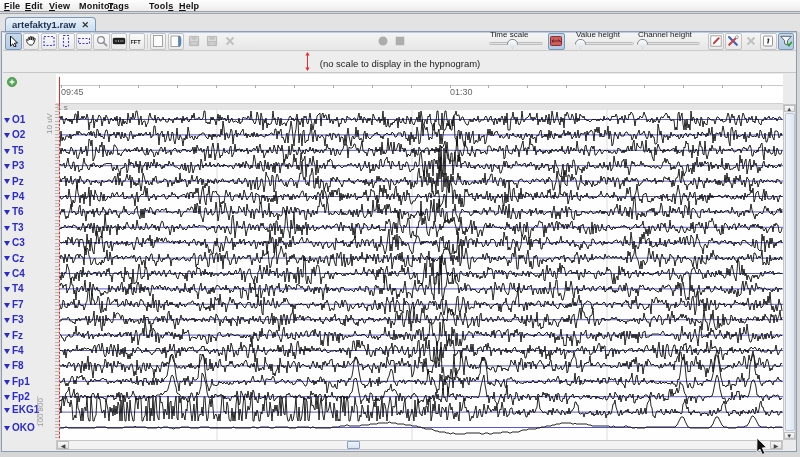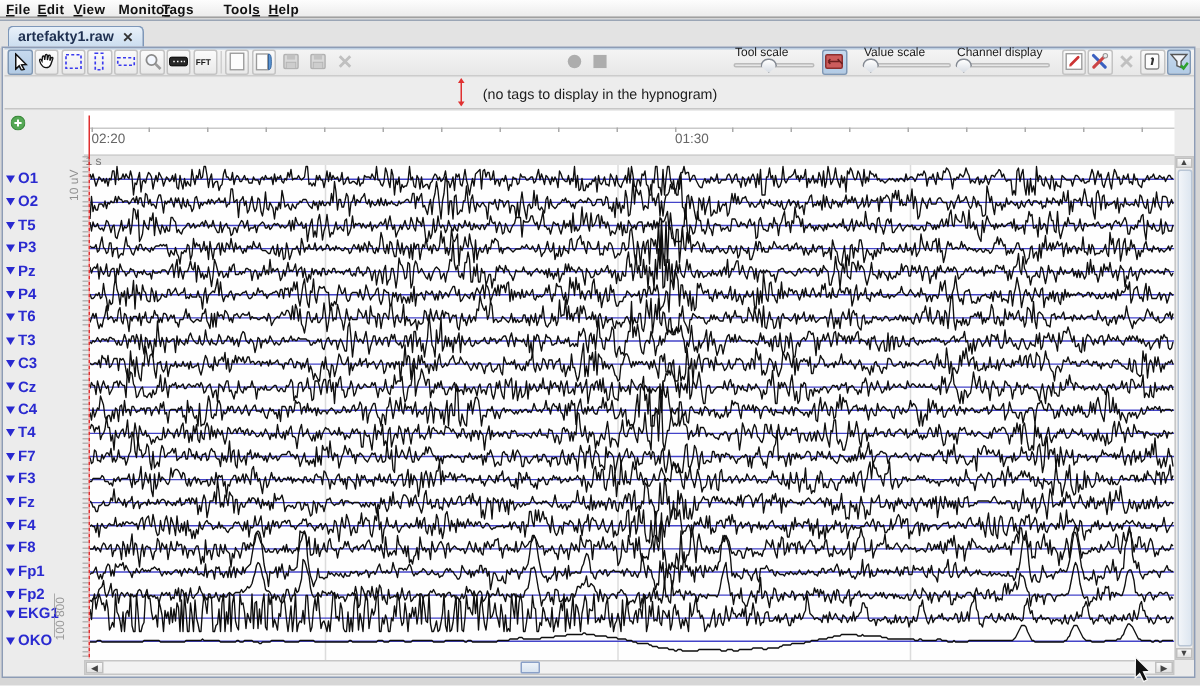--- a/index.html
+++ b/index.html
@@ -131,33 +131,33 @@
 <div class="tb noborder" style="left:375px">
     <svg width="10" height="10">
       <circle cx="5" cy="5" r="4.5" fill="#adadad"></circle>
     </svg>
   </div>
 <div class="tb noborder" style="left:392px">
     <svg width="9" height="9">
       <rect width="9" height="9" fill="#adadad"></rect>
     </svg>
   </div>
-<div class="tlab" style="left:490px">Tool scale</div>
+<div class="tlab" style="left:490px">Time scale</div>
 <div class="track" style="left:489px;width:54px"></div>
 <div class="thumb" style="left:507px"></div>
 <div class="tb sel" style="left:548px">
     <svg width="12" height="10">
       <rect x="0.5" y="0.5" width="11" height="9" rx="1" fill="#cd5c5c" stroke="#8c2f2f"></rect>
       <path d="M2 5h8M2 5l1.6-1.6M2 5l1.6 1.6M10 5l-1.6-1.6M10 5l1.6 1.6" stroke="#6d1f1f" stroke-width="1"></path>
     </svg>
   </div>
-<div class="tlab" style="left:576px">Value scale</div>
+<div class="tlab" style="left:576px">Value height</div>
 <div class="track" style="left:575px;width:59px"></div>
 <div class="thumb" style="left:575px"></div>
-<div class="tlab" style="left:638px">Channel display</div>
+<div class="tlab" style="left:638px">Channel height</div>
 <div class="track" style="left:637px;width:63px"></div>
 <div class="thumb" style="left:637px"></div>
 <div class="tb " style="left:707.5px">
     <svg width="12" height="12">
       <rect x="0.8" y="0.8" width="10.4" height="10.4" fill="#fff" stroke="#9a9a9a" stroke-width="0.9"></rect>
       <path d="M4 8L8.8 3.2" stroke="#cc3333" stroke-width="1.8" stroke-linecap="round"></path>
       <path d="M2.8 9.4l1.6-.3-1.2-1.2z" fill="#cc3333"></path>
     </svg>
   </div>
 <div class="tb " style="left:725px">
@@ -178,21 +178,21 @@
       <path d="M5.5 3.2c1 0 1.6.7 1.3 1.8l-.8 3.4h-1.4l.7-3.3c.1-.6-.2-.9-.8-.8z" fill="#333"></path>
     </svg>
   </div>
 <div class="tb sel" style="left:777.5px">
     <svg width="13" height="12">
       <path d="M1.2 1.3h10.6L7.9 5.8v4.2l-2.8-1.2V5.8z" fill="#f2f5f9" stroke="#555" stroke-width="0.9"></path>
       <path d="M7.8 8.6l1.7 2 2.9-3.8" stroke="#2ea12e" stroke-width="1.7" fill="none"></path>
     </svg>
   </div>
 <div class="hypno"></div>
-<div class="hyptext">(no tags to display in the hypnogram)</div>
+<div class="hyptext">(no scale to display in the hypnogram)</div>
 <svg style="position:absolute;left:303px;top:52px" width="9" height="19">
  <path d="M4.5 2V17" stroke="#e03030" stroke-width="1"></path>
  <path d="M4.5 0l2.2 3.4h-4.4z" fill="#e03030"></path>
     <path d="M4.5 19l2.2-3.4h-4.4z" fill="#e03030"></path>
 </svg>
 <div class="sidebar"></div>
 <div class="timeline"></div>
 <div style="position:absolute;left:60px;top:85px;width:723px;height:1px;background:#c9c9c9"></div>
 <div style="position:absolute;left:60.5px;top:85px;width:1px;height:3px;background:#aaa"></div>
 <div style="position:absolute;left:99.4px;top:85px;width:1px;height:3px;background:#aaa"></div>
@@ -206,21 +206,21 @@
 <div style="position:absolute;left:410.6px;top:85px;width:1px;height:3px;background:#aaa"></div>
 <div style="position:absolute;left:449.5px;top:85px;width:1px;height:3px;background:#aaa"></div>
 <div style="position:absolute;left:488.4px;top:85px;width:1px;height:3px;background:#aaa"></div>
 <div style="position:absolute;left:527.3px;top:85px;width:1px;height:3px;background:#aaa"></div>
 <div style="position:absolute;left:566.2px;top:85px;width:1px;height:3px;background:#aaa"></div>
 <div style="position:absolute;left:605.1px;top:85px;width:1px;height:3px;background:#aaa"></div>
 <div style="position:absolute;left:644.0px;top:85px;width:1px;height:3px;background:#aaa"></div>
 <div style="position:absolute;left:682.9px;top:85px;width:1px;height:3px;background:#aaa"></div>
 <div style="position:absolute;left:721.8px;top:85px;width:1px;height:3px;background:#aaa"></div>
 <div style="position:absolute;left:760.7px;top:85px;width:1px;height:3px;background:#aaa"></div>
-<div style="position:absolute;left:61px;top:87px;font-size:9px;color:#666">02:20</div>
+<div style="position:absolute;left:61px;top:87px;font-size:9px;color:#666">09:45</div>
 <div style="position:absolute;left:450px;top:87px;font-size:9px;color:#666">01:30</div>
 <div class="onesec"></div>
 <div style="position:absolute;left:57px;top:102.5px;font-size:8px;color:#777">1 s</div>
 <div class="plot"></div>
 <svg width="723" height="330" viewBox="0 0 723 330" style="position:absolute;left:60px;top:110px">
     <path d="M157 0V330" stroke="#dcdcdc" stroke-width="1"></path>
     <path d="M352 0V330" stroke="#dcdcdc" stroke-width="1"></path>
     <path d="M547 0V330" stroke="#dcdcdc" stroke-width="1"></path>
     <path d="M742 0V330" stroke="#dcdcdc" stroke-width="1"></path>
     <path d="M0 9.5H723" stroke="#4343c8" stroke-width="0.9" fill="none"></path>

